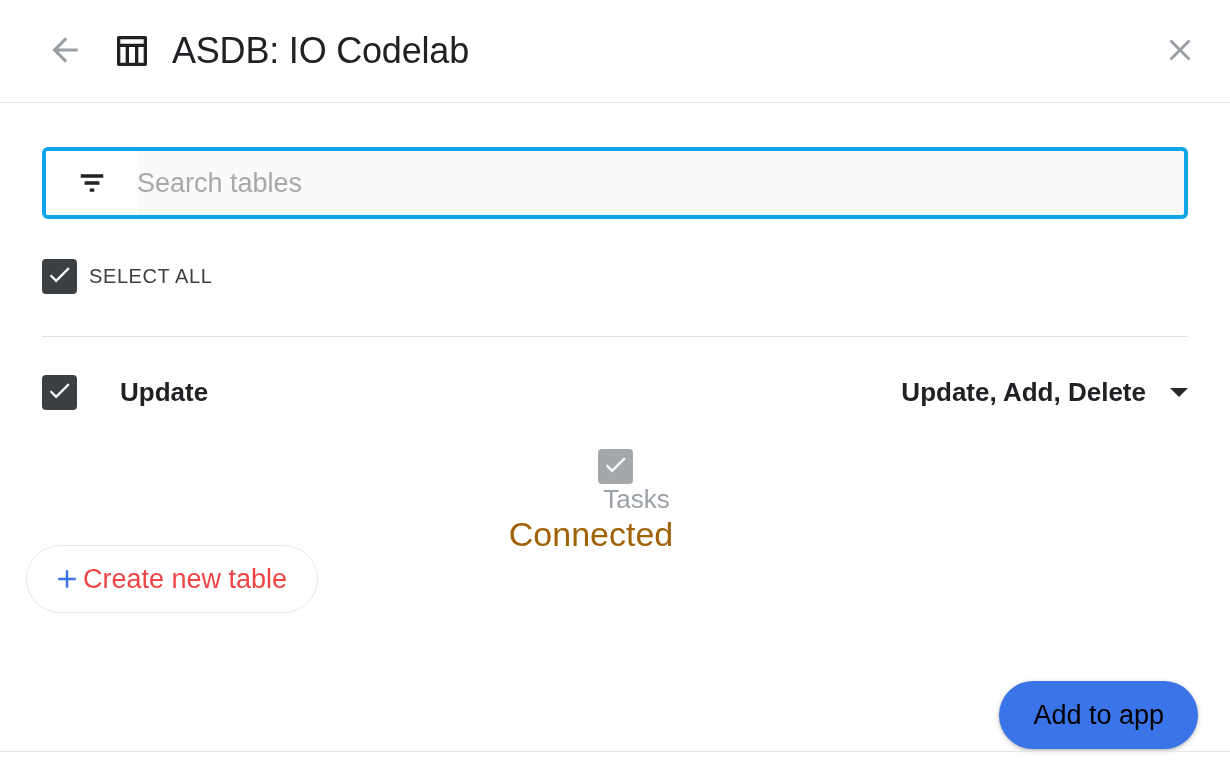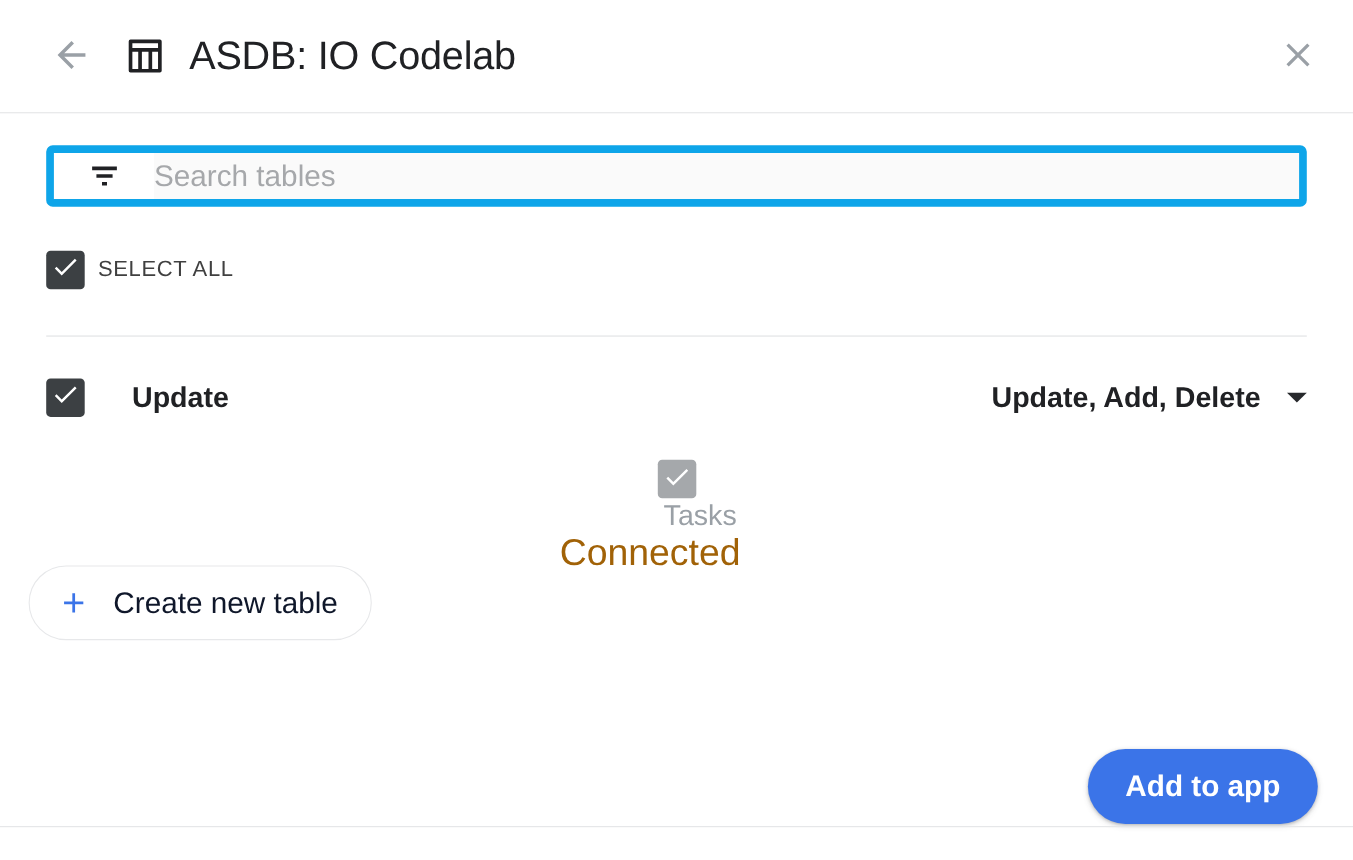--- a/index.html
+++ b/index.html
@@ -83,23 +83,23 @@
   
   .body {
     flex: 1 1 auto;
     position: relative;
     padding: 0 42px;
     box-sizing: border-box;
   }
 
   
   .search-wrap {
-    margin-top: 29px;
-    height: 56px;
-    border: 7px solid #0ea5e9;
+    margin-top: 44px;
+    height: 72px;
+    border: 4px solid #0ea5e9;
     border-radius: 6px;
     display: flex;
     align-items: stretch;
     overflow: hidden;
     background: #fafafa;
     box-sizing: border-box;
   }
   .search-icon-box {
     width: 91px;
     flex: 0 0 91px;
@@ -220,47 +220,46 @@
   }
   .plus-icon {
     width: 32px;
     height: 32px;
     display: flex;
     align-items: center;
     justify-content: center;
     flex: 0 0 32px;
   }
   .create-btn-label {
-    margin-left: 20px;
     font-size: 27px;
-    color: #0f172a;
+    color: #ef4444;
     font-weight: 400;
     white-space: nowrap;
   }
 
   
   .footer {
     flex: 0 0 134px;
     height: 134px;
     box-sizing: border-box;
     display: flex;
     align-items: center;
     justify-content: flex-end;
     padding: 0 32px;
   }
   .primary-btn {
     height: 68px;
     padding: 0 34px;
     border: none;
     border-radius: 34px;
     background: #3b74e8;
-    color: #ffffff;
+    color: #000000;
     font-family: "Liberation Sans", sans-serif;
     font-size: 27px;
-    font-weight: 700;
+    font-weight: 400;
     cursor: pointer;
     box-shadow: 0 1px 3px rgba(60,64,67,0.30), 0 2px 6px rgba(60,64,67,0.16);
     white-space: nowrap;
   }
 </style>
 </head>
 <body>
 
 <div class="dialog">
 

